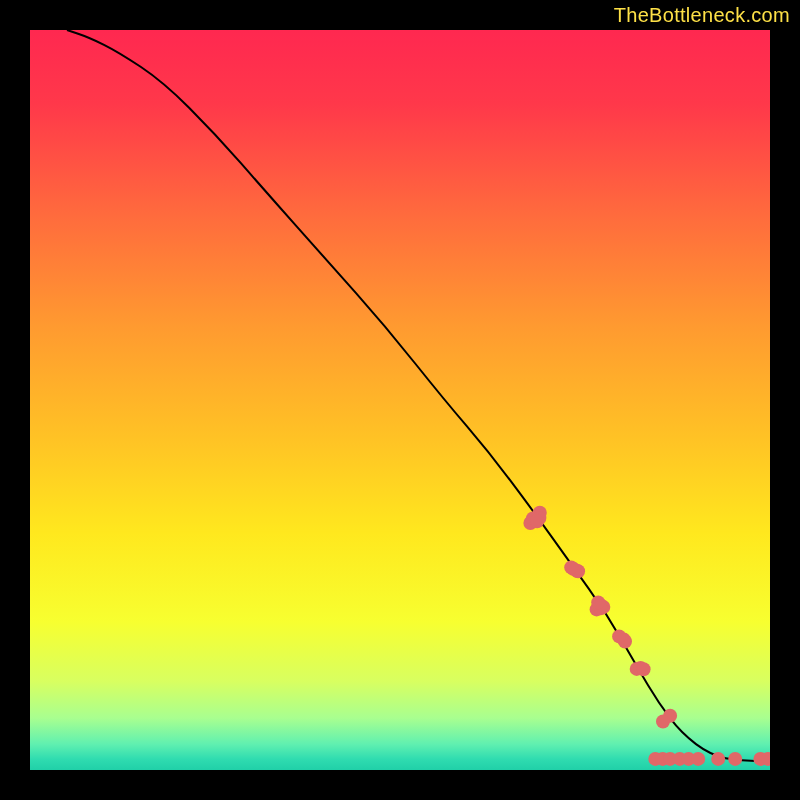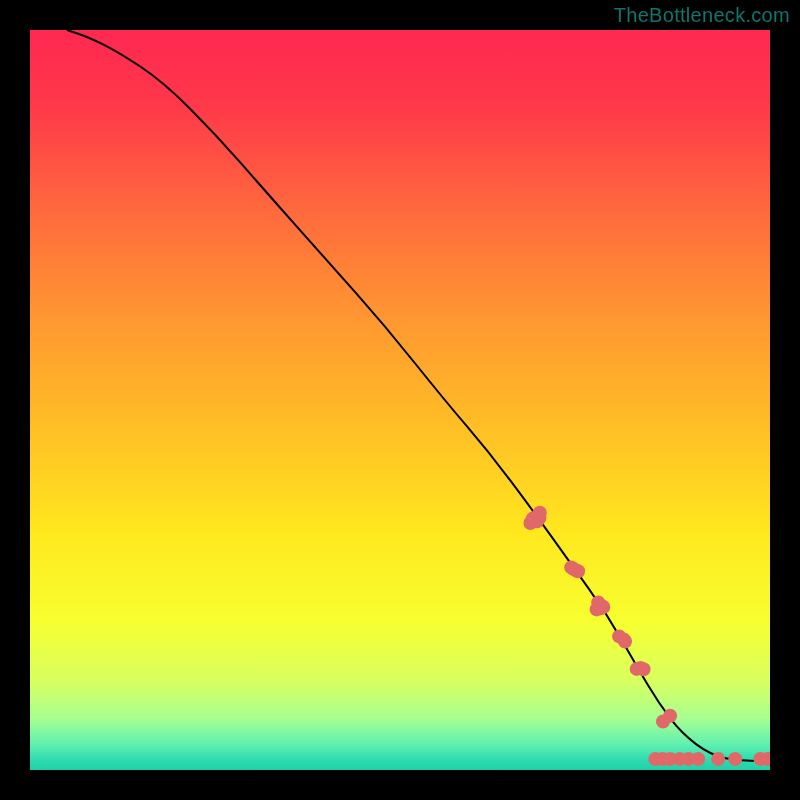--- a/index.html
+++ b/index.html
@@ -16,21 +16,21 @@
     left: 0;
     top: 0;
     width: 800px;
     height: 800px;
     background: #000;
   }
   .watermark {
     position: absolute;
     top: 4px;
     right: 10px;
-    color: #0f766e;
+    color: #fde047;
     font-size: 20px;
     font-weight: 500;
     letter-spacing: 0.3px;
     z-index: 10;
   }
   .plot-area {
     position: absolute;
     left: 30px;
     top: 30px;
     width: 740px;

